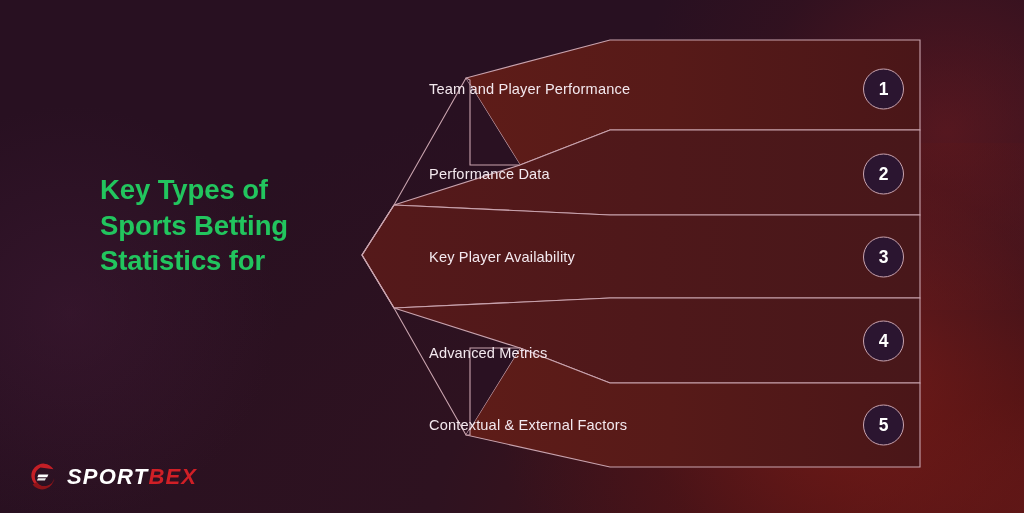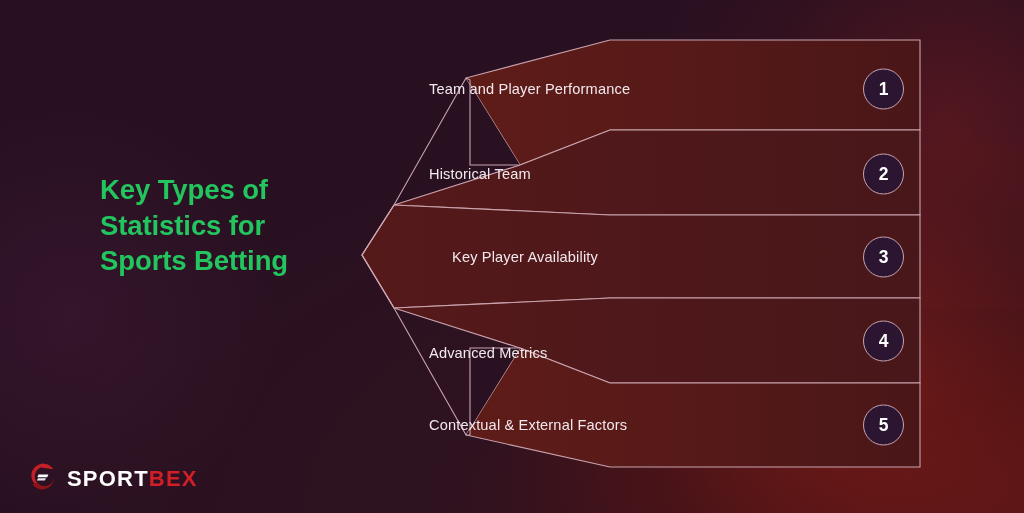--- a/index.html
+++ b/index.html
@@ -51,21 +51,21 @@
   }
   .rowNum {
     position:absolute; z-index:3; width:41px; height:41px; border-radius:50%;
     background:#2b1530; border:1.3px solid #c9a3ae;
     color:#ffffff; font-size:17.5px; font-weight:bold;
     display:flex; align-items:center; justify-content:center;
     transform:translateY(-50%);
   }
 
   
-  #logo { position:absolute; left:28px; top:462px; z-index:3; display:flex; align-items:flex-end; gap:9px; }
+  #logo { position:absolute; left:28px; top:462px; z-index:3; display:flex; align-items:center; gap:9px;font-style:italic; }
   #logoText { font-size:22px; font-weight:bold; letter-spacing:1.2px; }
   #logoText .w { color:#ffffff; }
   #logoText .r { color:#d01f26; }
 </style>
 </head>
 <body>
 
 <div id="bg">
   <div class="base"></div>
   <div class="glowTR"></div>
@@ -102,31 +102,31 @@
   <path d="M 466,78 L 470,80 L 470,165 L 520,165
            M 394,205 L 362,255 L 394,308
            M 520,348 L 470,348 L 470,435 L 466,435" fill="none" stroke="#c9a3ae" stroke-width="1.1" stroke-linejoin="miter"></path>
 
   <path d="M 466,78 L 394,205 L 362,255" fill="none" stroke="#c9a3ae" stroke-width="1.1"></path>
   <path d="M 362,255 L 394,308 L 466,435" fill="none" stroke="#c9a3ae" stroke-width="1.1"></path>
 </svg>
 
 <div id="headline">
   <div>Key Types of</div>
+  <div>Sports Betting</div>
   <div>Statistics for</div>
-  <div>Sports Betting</div>
 </div>
 
 <div class="rowLabel" style="left:429px; top:89px;">Team and Player Performance</div>
 <div class="rowNum" style="left:863px; top:89px;">1</div>
 
-<div class="rowLabel" style="left:429px; top:174px;">Historical Team</div>
+<div class="rowLabel" style="left:429px; top:174px;">Performance Data</div>
 <div class="rowNum" style="left:863px; top:174px;">2</div>
 
-<div class="rowLabel" style="left:452px; top:257px;">Key Player Availability</div>
+<div class="rowLabel" style="left:429px; top:257px;">Key Player Availability</div>
 <div class="rowNum" style="left:863px; top:257px;">3</div>
 
 <div class="rowLabel" style="left:429px; top:341px;margin-top:12px;">Advanced Metrics</div>
 <div class="rowNum" style="left:863px; top:341px;">4</div>
 
 <div class="rowLabel" style="left:429px; top:425px;">Contextual &amp; External Factors</div>
 <div class="rowNum" style="left:863px; top:425px;">5</div>
 
 <div id="logo">
   <svg width="30" height="30" viewBox="0 0 30 30">

